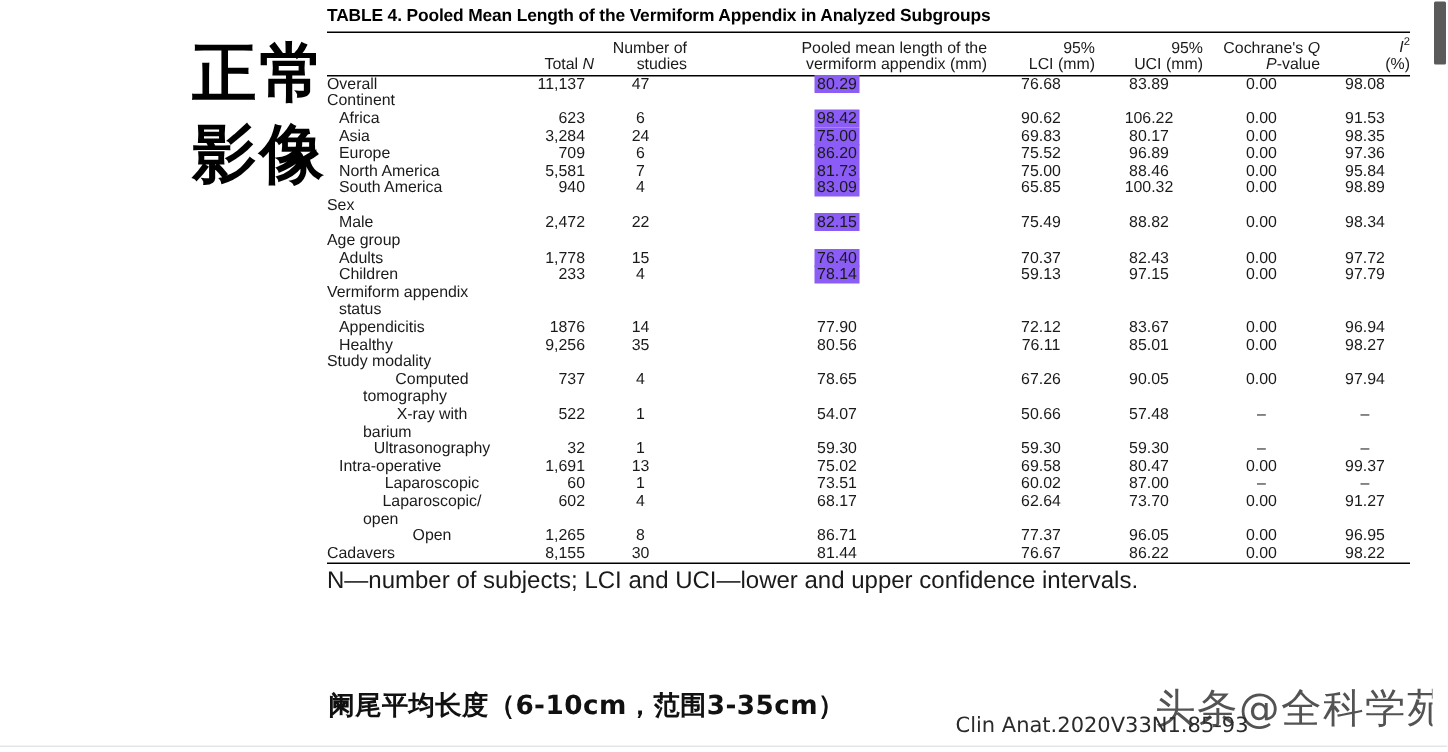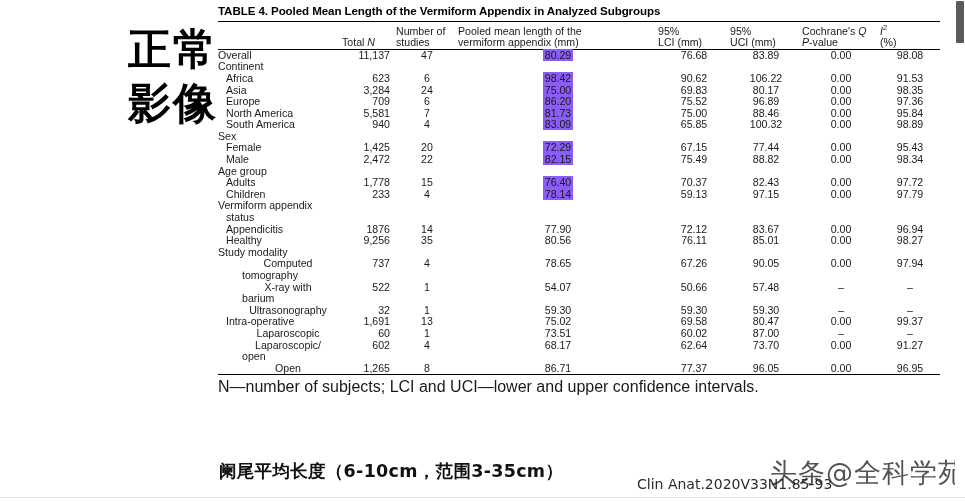--- a/index.html
+++ b/index.html
@@ -62,21 +62,21 @@
   }
   table.data th, table.data td {
     padding: 0;
     vertical-align: bottom;
     font-weight: normal;
   }
 
   thead th {
     font-size: 10.6px;
     line-height: 11.6px;
-    text-align: left;
+    text-align: right;
     padding-top: 4px;
     padding-bottom: 3px;
     vertical-align: bottom;
     color: #1a1a1a;
   }
   thead th .it { font-style: italic; }
   thead th sup { font-size: 7.5px; vertical-align: super; font-style: normal;}
 
   
   col.c-label { width: 124px; }
@@ -303,30 +303,20 @@
           <td class="label">Sex</td>
           <td class="num"></td>
           <td class="num-c"></td>
           <td class="mean"></td>
           <td class="num-c"></td>
           <td class="num-c"></td>
           <td class="num-c"></td>
           <td class="num-c"></td>
         </tr>
         <tr class="lvl1">
-          <td class="label">Female</td>
-          <td class="num">1,425</td>
-          <td class="num-c">20</td>
-          <td class="mean"><span class="hl">72.29</span></td>
-          <td class="num-c">67.15</td>
-          <td class="num-c">77.44</td>
-          <td class="num-c">0.00</td>
-          <td class="num-c">95.43</td>
-        </tr>
-        <tr class="lvl1">
           <td class="label">Male</td>
           <td class="num">2,472</td>
           <td class="num-c">22</td>
           <td class="mean"><span class="hl">82.15</span></td>
           <td class="num-c">75.49</td>
           <td class="num-c">88.82</td>
           <td class="num-c">0.00</td>
           <td class="num-c">98.34</td>
         </tr>
         <tr class="group">
@@ -502,20 +492,30 @@
         <tr class="lvl2">
           <td class="label">Open</td>
           <td class="num">1,265</td>
           <td class="num-c">8</td>
           <td class="mean">86.71</td>
           <td class="num-c">77.37</td>
           <td class="num-c">96.05</td>
           <td class="num-c">0.00</td>
           <td class="num-c">96.95</td>
         </tr>
+        <tr class="group">
+          <td class="label">Cadavers</td>
+          <td class="num">8,155</td>
+          <td class="num-c">30</td>
+          <td class="mean">81.44</td>
+          <td class="num-c">76.67</td>
+          <td class="num-c">86.22</td>
+          <td class="num-c">0.00</td>
+          <td class="num-c">98.22</td>
+        </tr>
       </tbody>
   </table>
 
   <div class="rule-thick"></div>
 
   <div id="footnote">N—number of subjects; LCI and UCI—lower and upper confidence intervals.</div>
 </div>
 
 <div id="bottom-caption">阑尾平均长度（6-10cm，范围3-35cm）</div>
 

